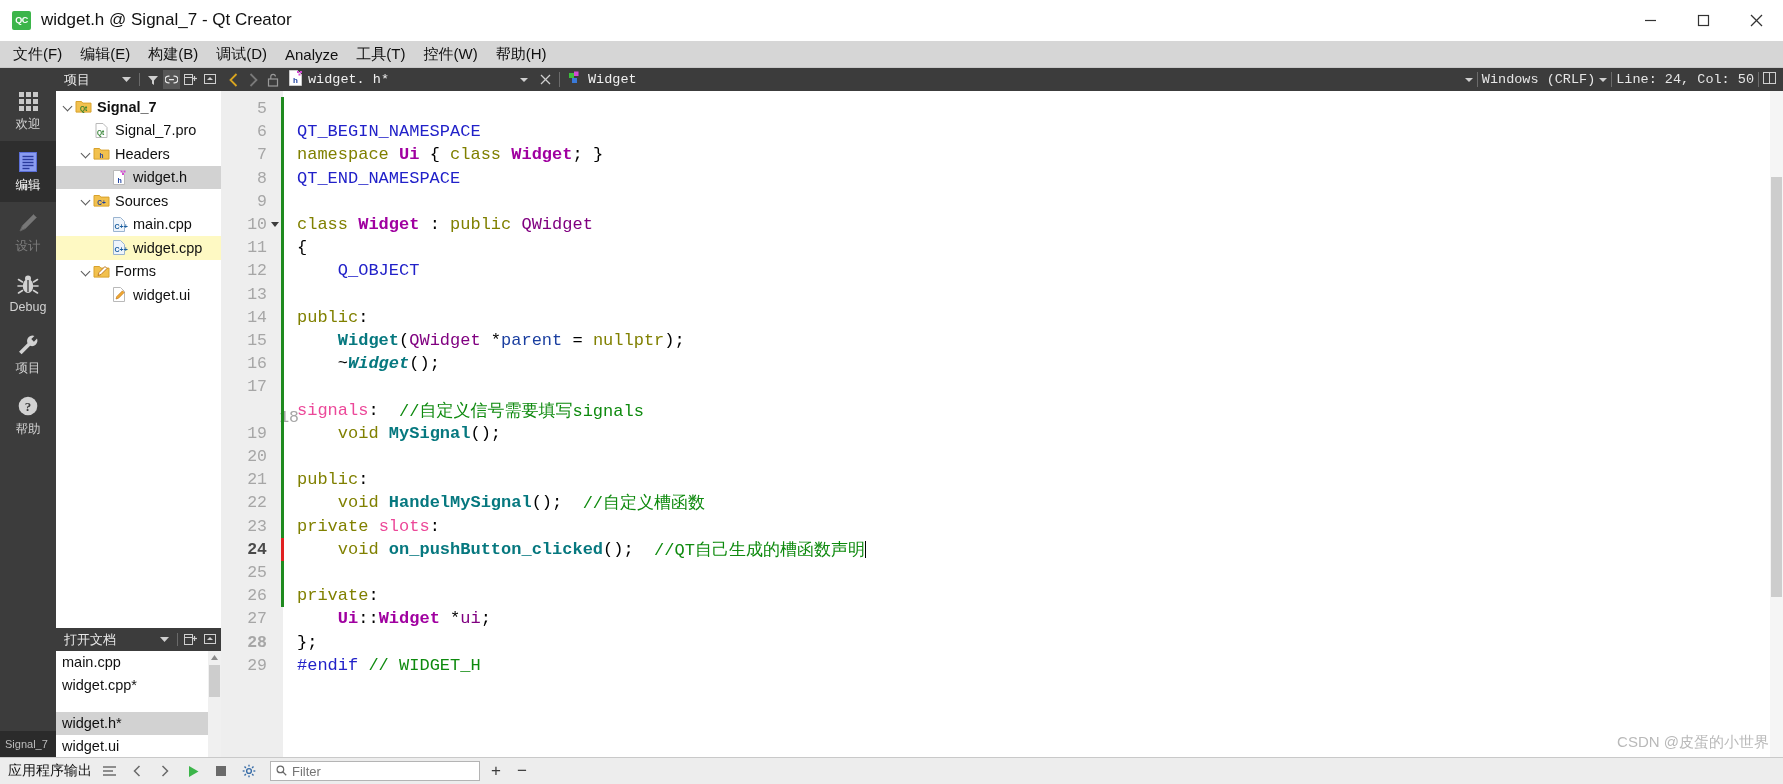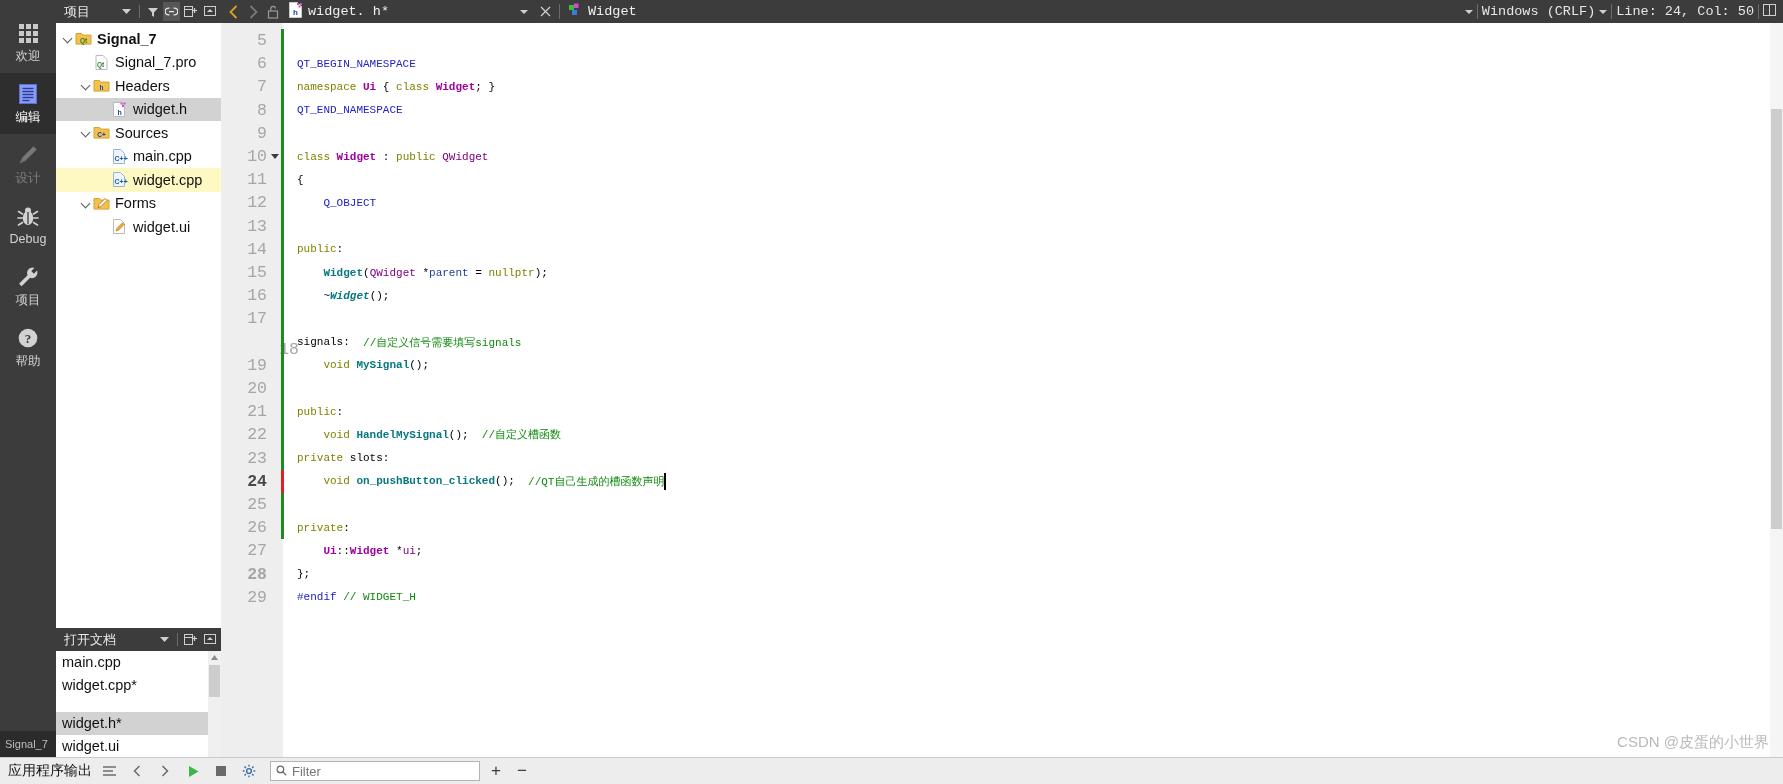--- a/index.html
+++ b/index.html
@@ -272,21 +272,21 @@
     flex: 1 1 auto;
     position: relative;
     overflow: hidden;
     padding-left: 14px;
   }
 
   .line {
     height: 23.2px;
     display: flex; align-items: center;
     font-family: "Liberation Mono", monospace;
-    font-size: 11px;
+    font-size: 17px;
     white-space: pre;
     position: relative;
     text-align: center;
   }
   .lno {
     position: absolute;
     left: 0; width: 46px;
     text-align: right;
     color: #a6a6a6;
     font-family: "Liberation Mono", monospace;
@@ -302,21 +302,21 @@
   }
   .chgbar {
     position: absolute;
     left: 60px; width: 2.5px;
     background: #1f8a1f;
   }
   .chgbar.red { background: #e02020; }
 
   
   .kw   { color: #808000; }
-  .kw2  { color: #000000; font-family: Liberation Mono, monospace; }
+  .kw2  { color: #ec4899; font-family: Liberation Mono, monospace; }
   .macro{ color: #2121c9; }
   .type { color: #800080; }
   .type2{ color: #a000a0; font-weight: bold; }
   .fn   { color: #06787f; font-weight: bold; }
   .fni  { color: #06787f; font-weight: bold; font-style: italic; }
   .var  { color: #1b3fa0; }
   .cmt  { color: #0e8a0e; }
   .pre  { color: #2121c9; }
   .pl   { color: #000000; }
 
@@ -384,21 +384,52 @@
     color: #b9b9b9;
     font-family: "Liberation Sans", sans-serif;
     pointer-events: none;
   }
 </style>
 </head>
 <body>
 
 <div id="app">
 
-
+  <div class="titlebar">
+    <div class="tb-icon">QC</div>
+    <div class="tb-title">widget.h @ Signal_7 - Qt Creator</div>
+    <div class="tb-spacer"></div>
+    <div class="tb-btn">
+      <svg width="13" height="13" viewBox="0 0 13 13">
+          <line x1="1" y1="6.5" x2="12" y2="6.5" stroke="#333" stroke-width="1.2"></line>
+        </svg>
+    </div>
+    <div class="tb-btn">
+      <svg width="13" height="13" viewBox="0 0 13 13">
+          <rect x="1.5" y="1.5" width="10" height="10" fill="none" stroke="#333" stroke-width="1.2"></rect>
+        </svg>
+    </div>
+    <div class="tb-btn">
+      <svg width="15" height="15" viewBox="0 0 15 15">
+          <line x1="2" y1="2" x2="13" y2="13" stroke="#333" stroke-width="1.3"></line>
+          <line x1="13" y1="2" x2="2" y2="13" stroke="#333" stroke-width="1.3"></line>
+        </svg>
+    </div>
+  </div>
+
+  <div class="menubar">
+    <div class="menu-item">文件(F)</div>
+    <div class="menu-item">编辑(E)</div>
+    <div class="menu-item">构建(B)</div>
+    <div class="menu-item">调试(D)</div>
+    <div class="menu-item">Analyze</div>
+    <div class="menu-item">工具(T)</div>
+    <div class="menu-item">控件(W)</div>
+    <div class="menu-item">帮助(H)</div>
+  </div>
 
   <div class="body">
 
     <div class="modebar">
 
       <div class="mode">
         <span class="mode-ico">
           <svg width="24" height="24" viewBox="0 0 24 24">
             <g fill="#c9c9c9">
               <rect x="3" y="3" width="5" height="5"></rect>

